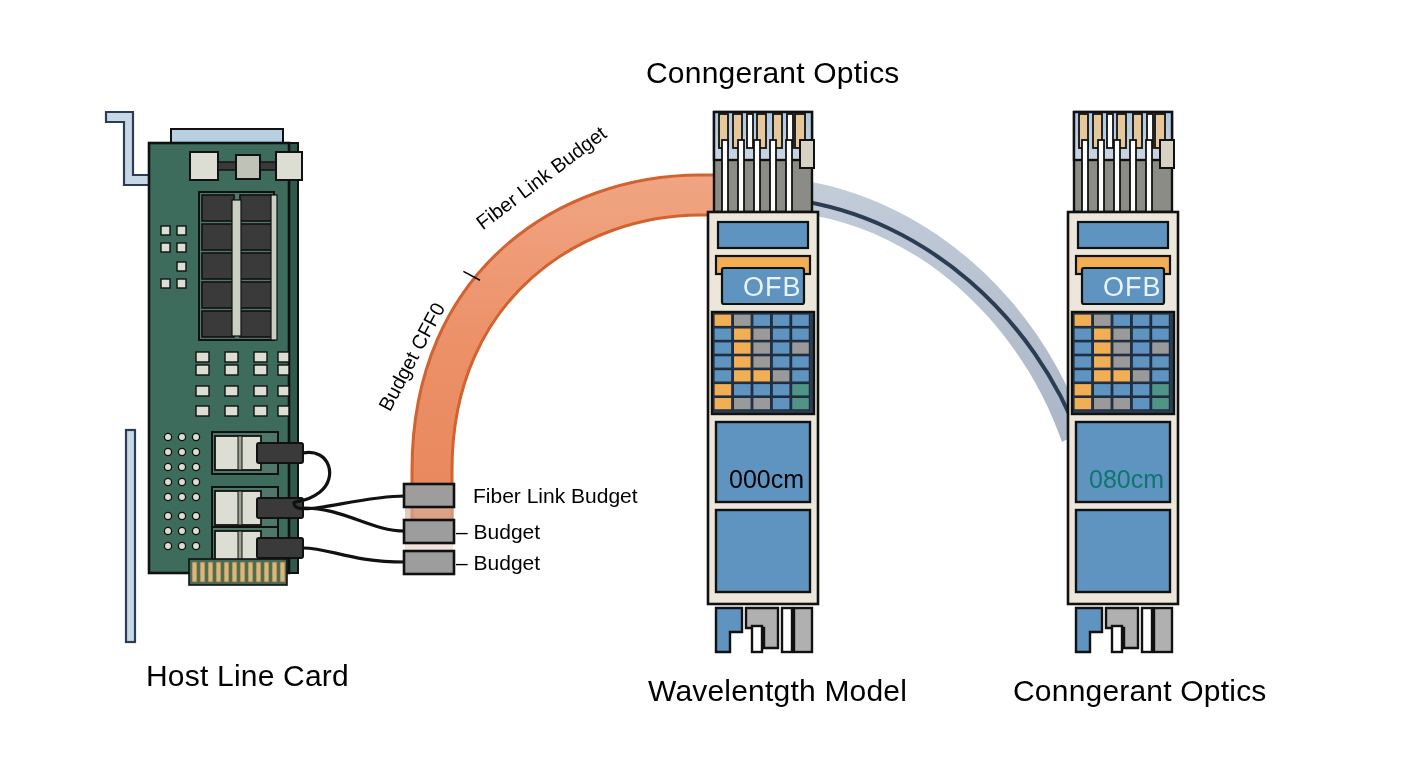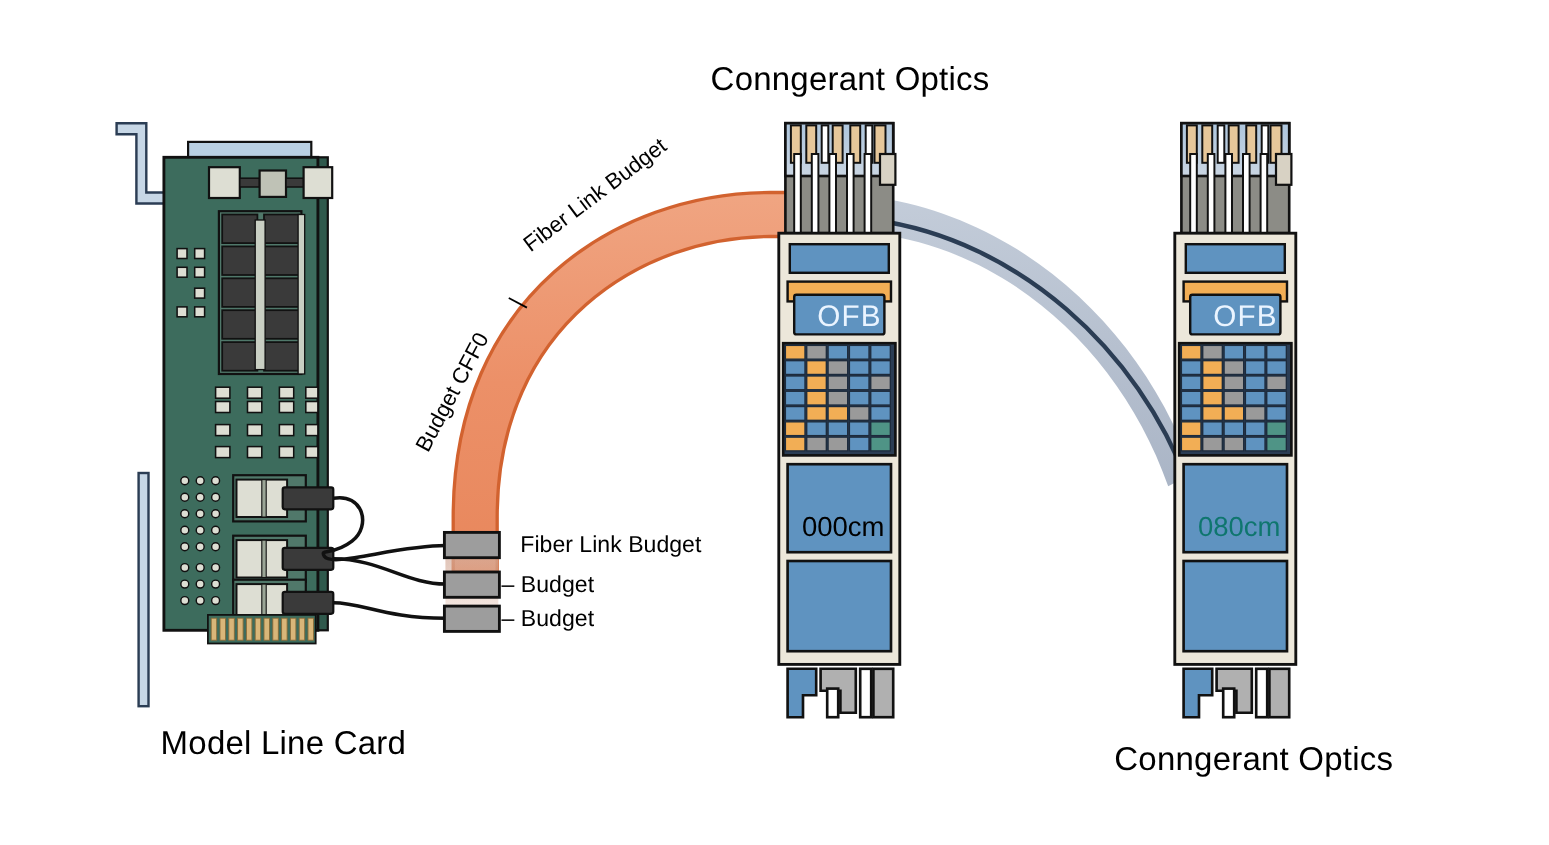--- a/index.html
+++ b/index.html
@@ -354,22 +354,23 @@
         <path d="M 1076 608 L 1102 608 L 1102 632 L 1090 632 L 1090 652 L 1076 652 Z" fill="#5f93c0"></path>
         <path d="M 1106 608 L 1138 608 L 1138 648 L 1124 648 L 1124 628 L 1106 628 Z" fill="#b0b0b0"></path>
         <rect x="1112" y="626" width="10" height="26" fill="#ffffff"></rect>
         <rect x="1142" y="608" width="10" height="44" fill="#ffffff"></rect>
         <rect x="1154" y="608" width="18" height="44" fill="#b0b0b0"></rect>
       </g>
     </g>
   </svg>
 
   <div class="lbl title-lbl" style="left:646px;top:56px;">Conngerant Optics</div>
+  <div class="lbl title-lbl" style="left:648px;top:674px;">Wavelentgth Model</div>
   <div class="lbl title-lbl" style="left:1013px;top:674px;">Conngerant Optics</div>
-  <div class="lbl title-lbl" style="left:146px;top:659px;">Model Line Card</div>
+  <div class="lbl title-lbl" style="left:146px;top:659px;">Host Line Card</div>
 
   <div class="lbl conn-lbl" style="left:473px;top:484px;">Fiber Link Budget</div>
   <div class="lbl conn-lbl" style="left:456px;top:520px;">– Budget</div>
   <div class="lbl conn-lbl" style="left:456px;top:551px;">– Budget</div>
 
   <div class="lbl cable-lbl" style="left:374px;top:404px;transform:rotate(-62deg);">Budget CFF0</div>
   <div class="lbl cable-lbl" style="left:459px;top:272px;transform:rotate(-62deg);">|</div>
   <div class="lbl cable-lbl" style="left:472px;top:216px;transform:rotate(-37deg);">Fiber Link Budget</div>
 
   <div class="lbl" style="left:743px;top:272px;font-size:27px;color:#eaf4ff;letter-spacing:1px;">OFB</div>

